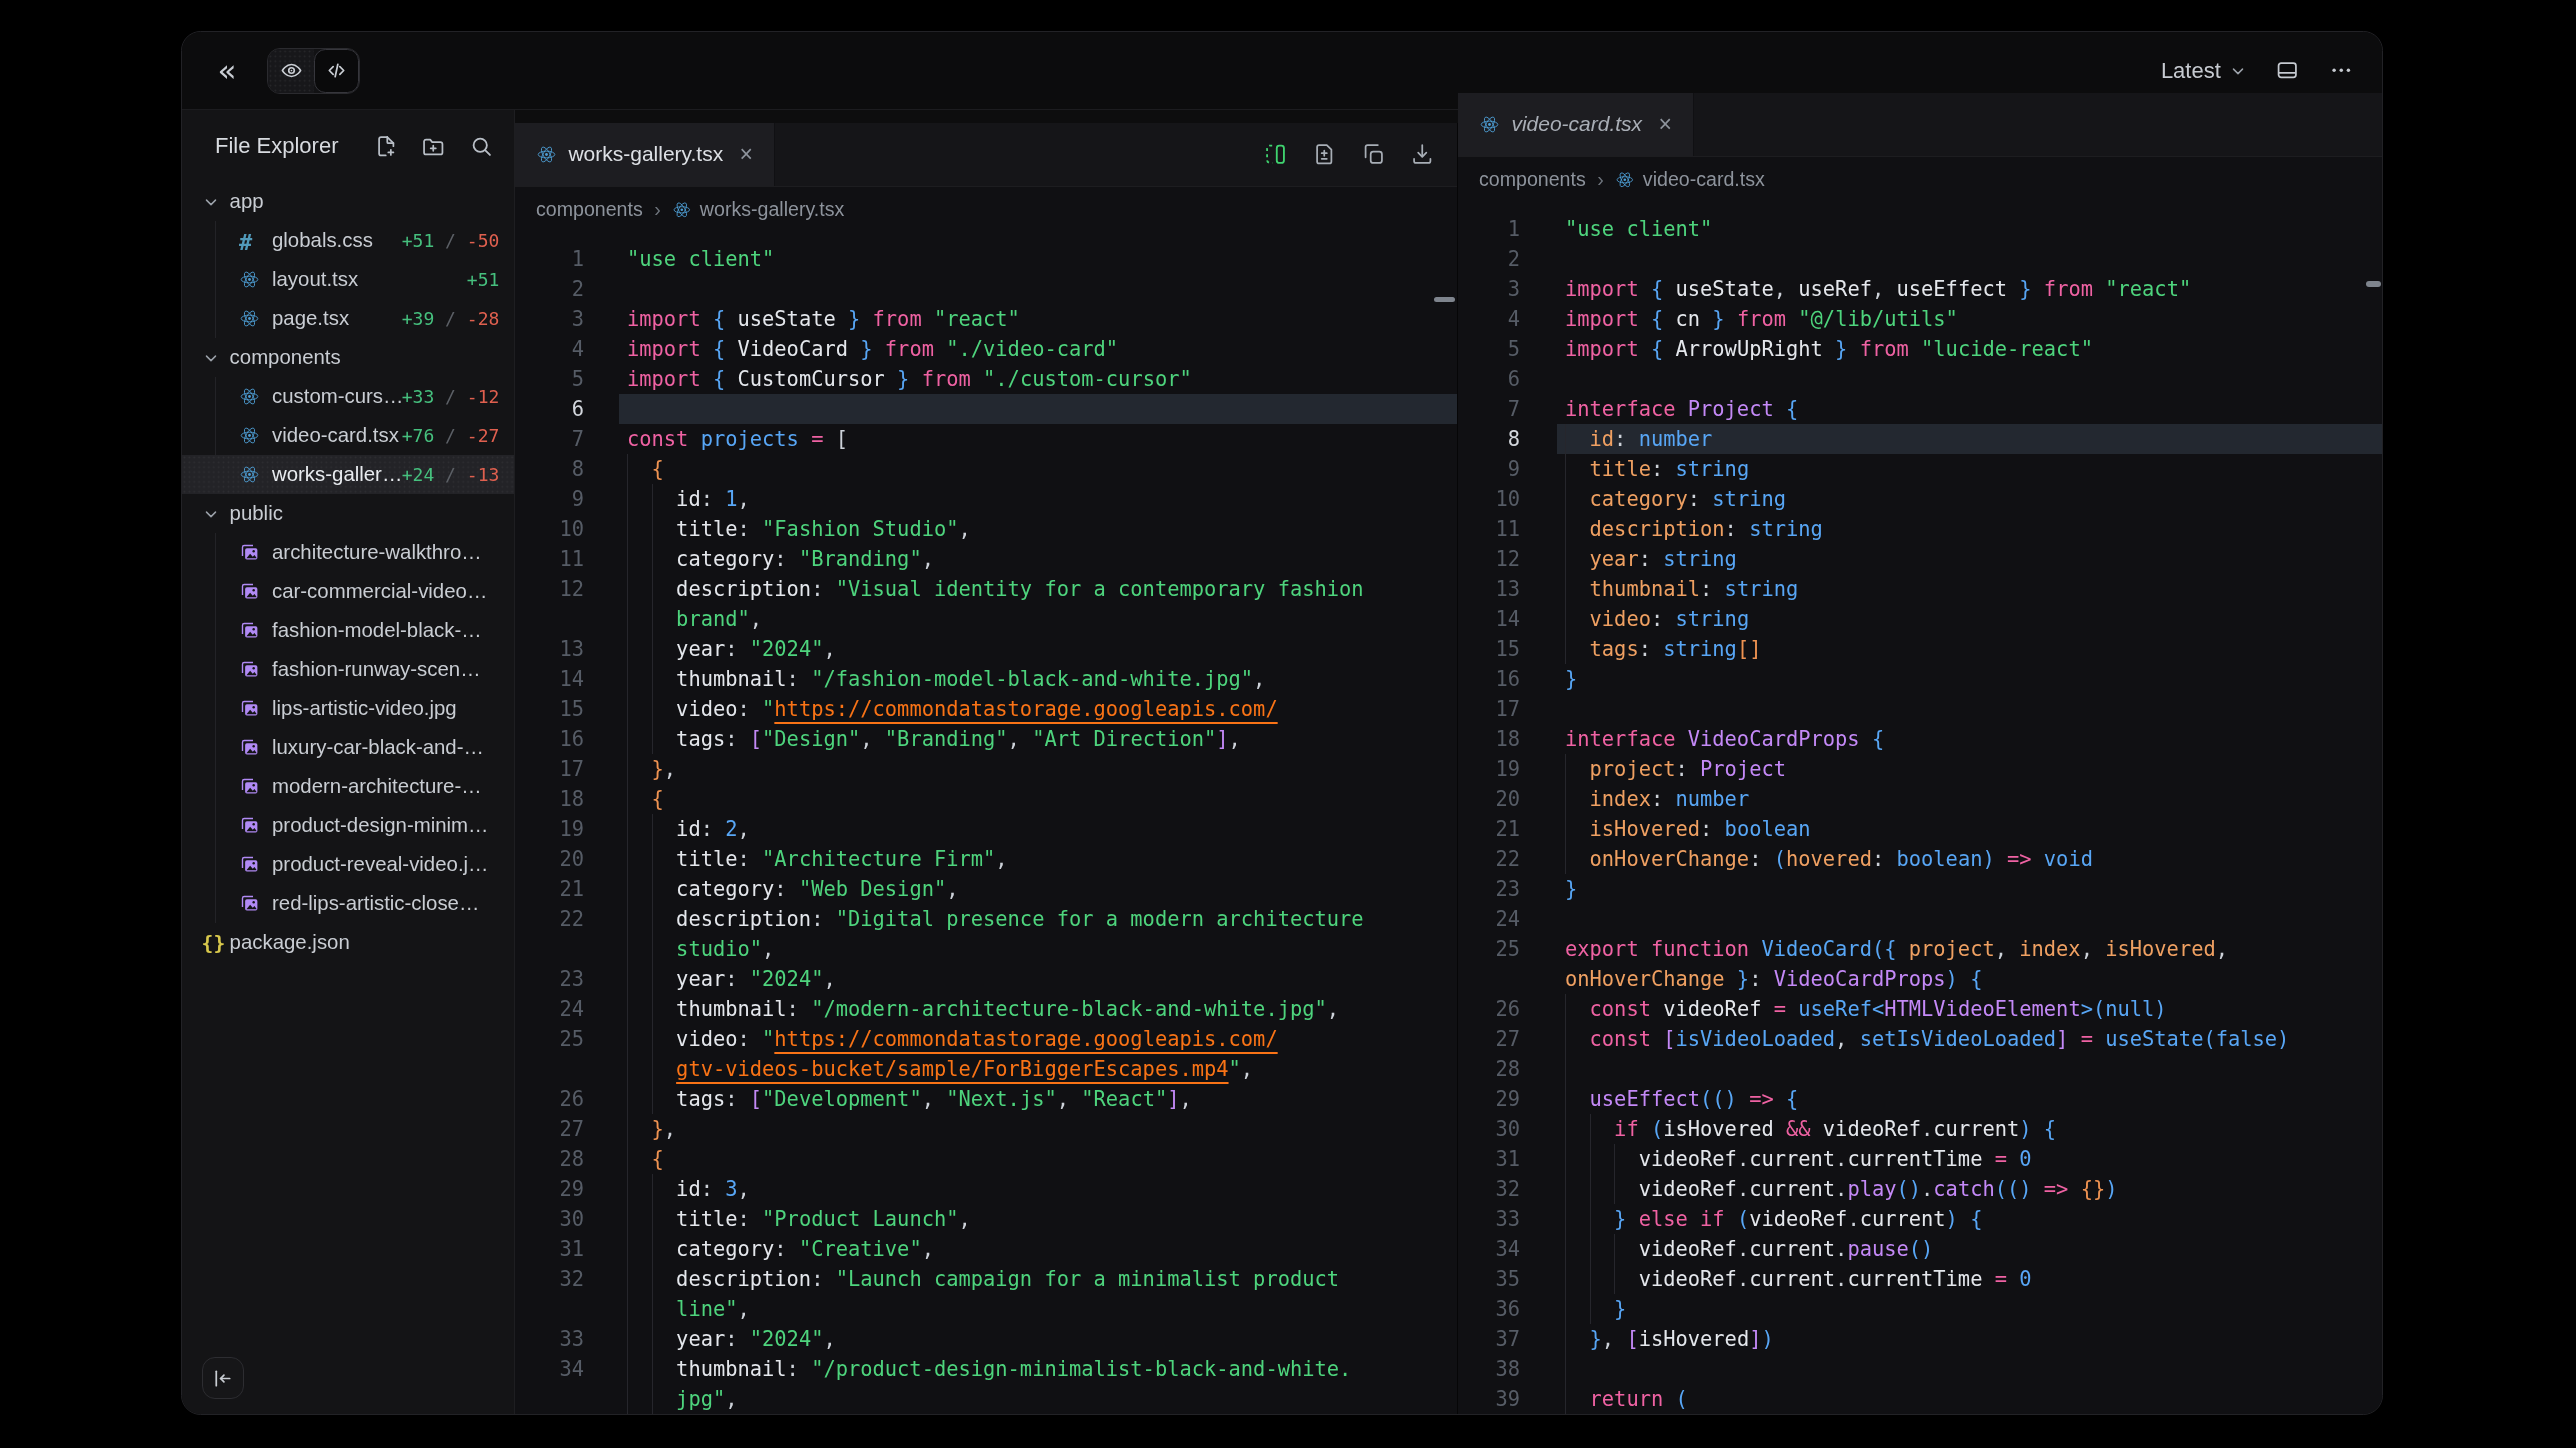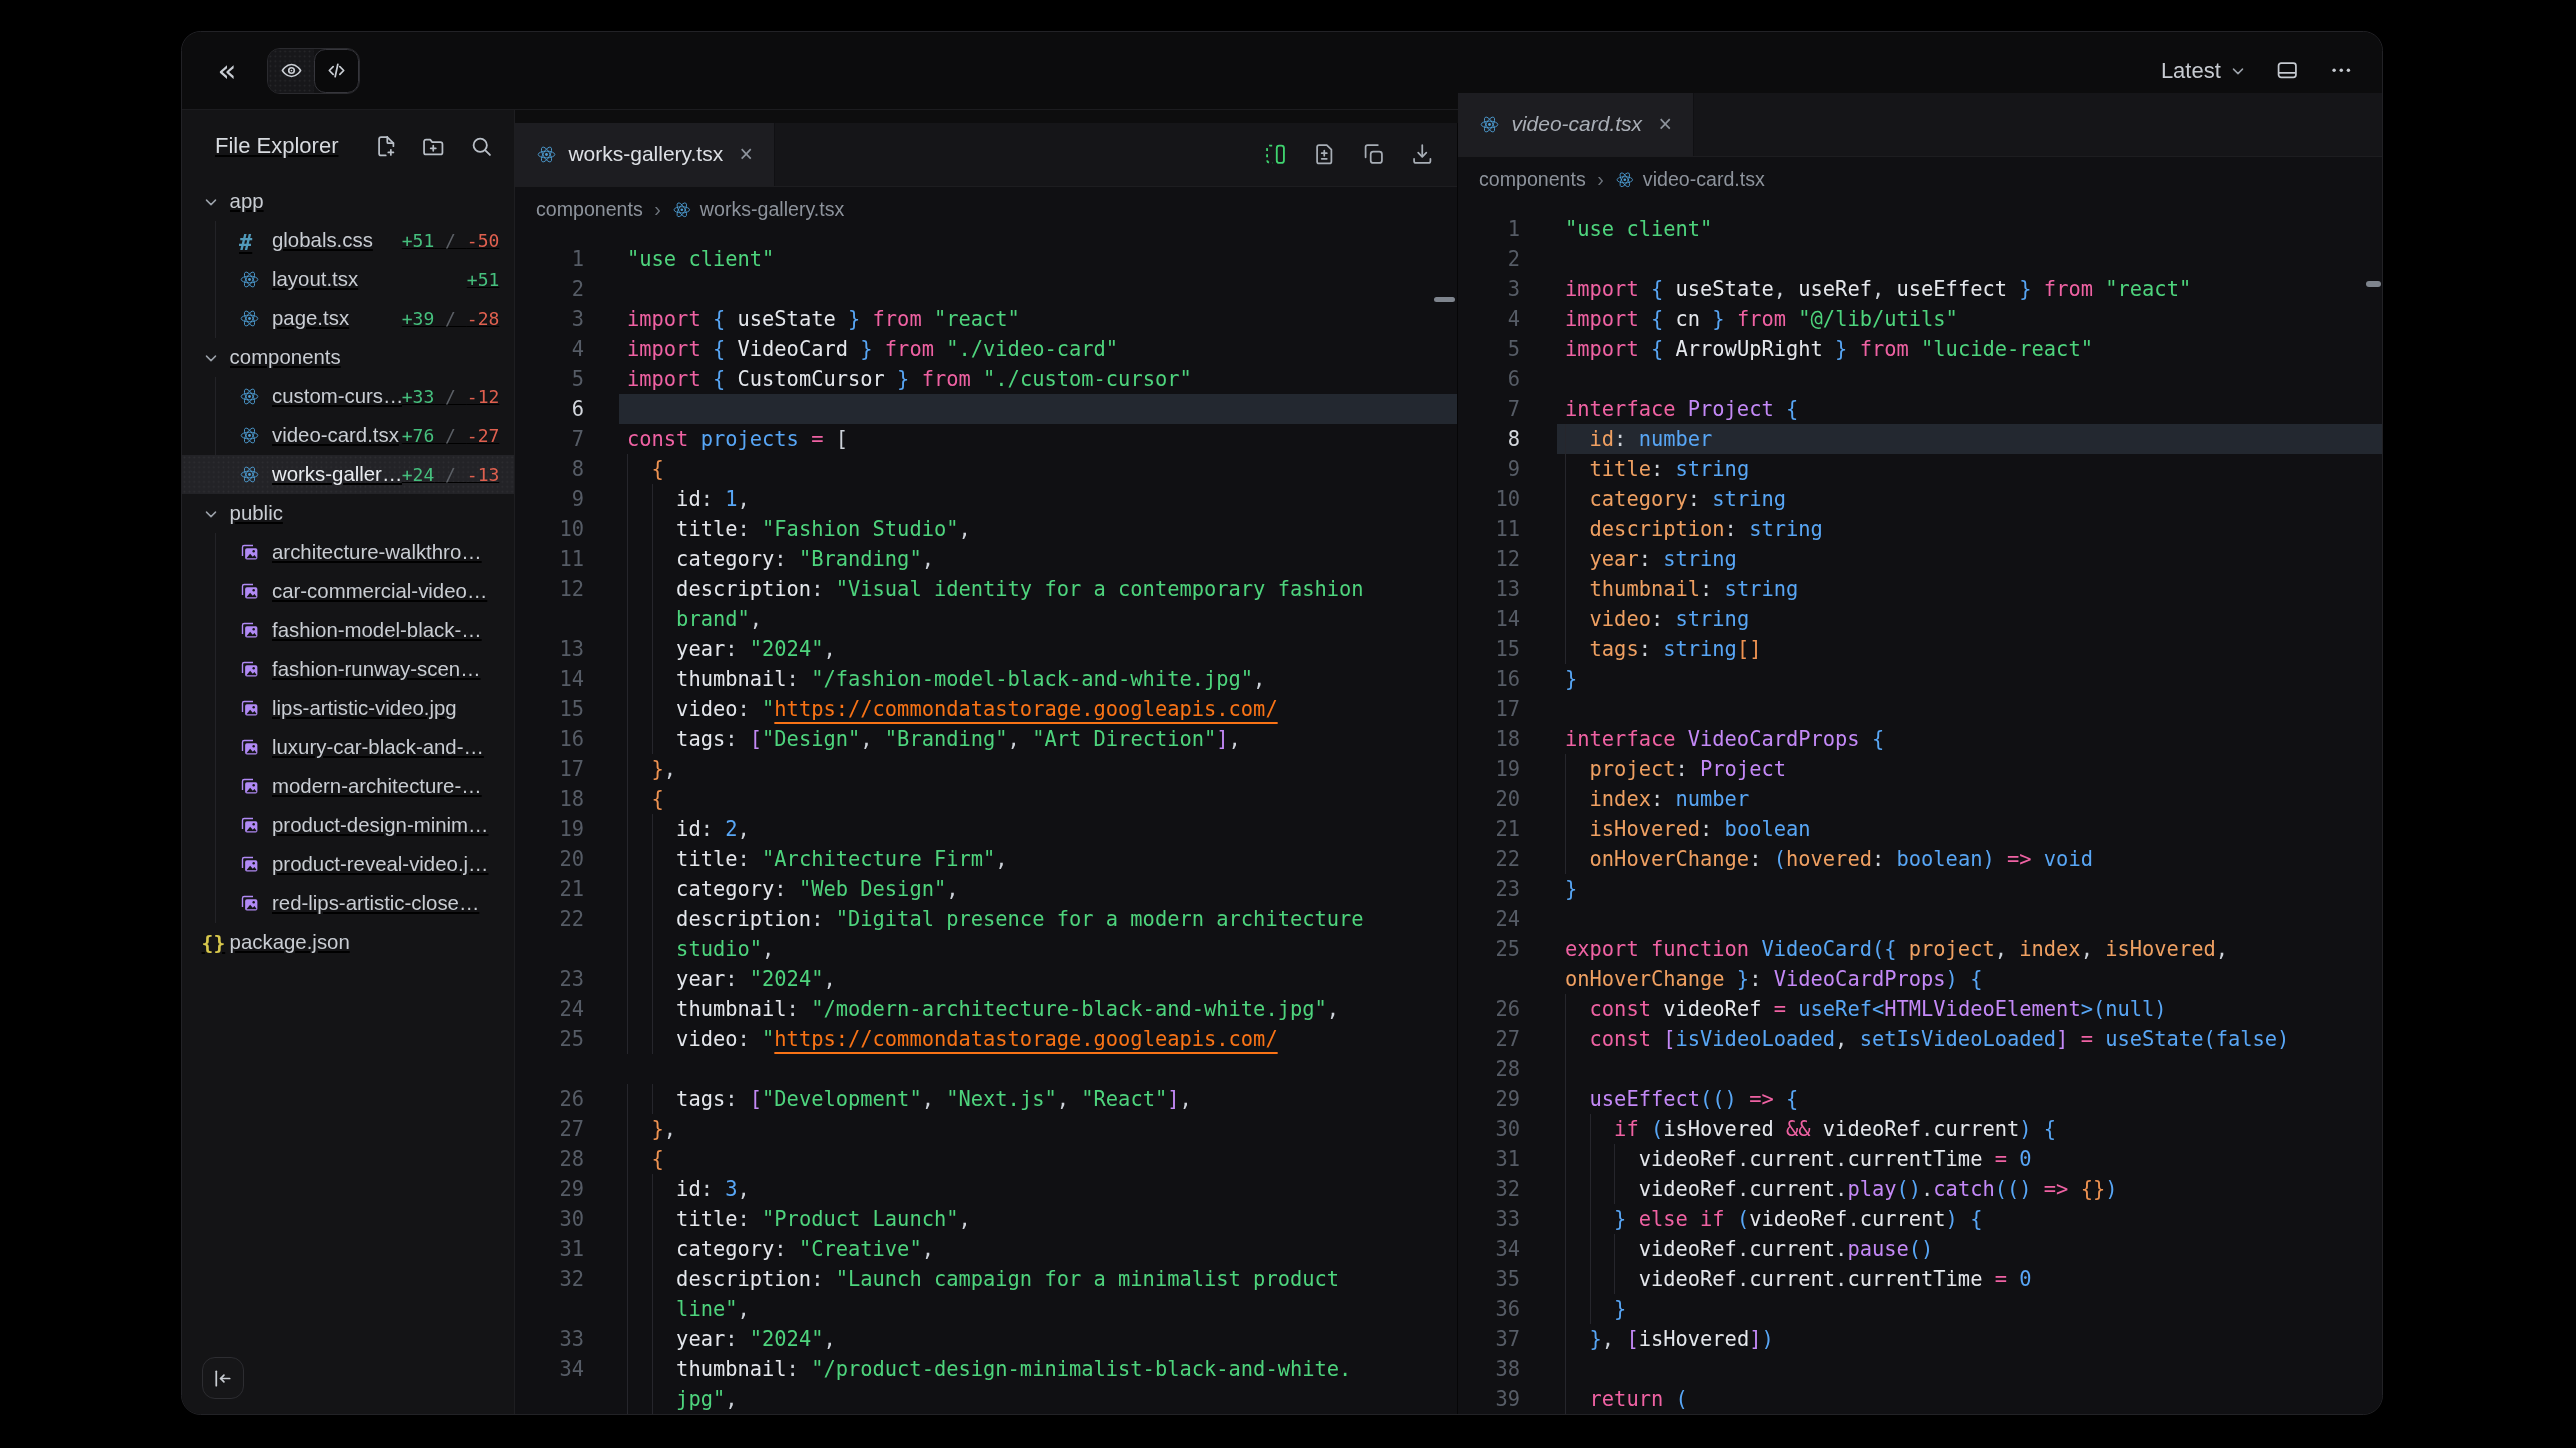--- a/index.html
+++ b/index.html
@@ -38,21 +38,21 @@
   .icon svg { width:100%; height:100%; display:block; }
   .version-btn { display:flex; align-items:center; gap:8.2px; color:#c6cad0; font-size:22px; cursor:pointer; }
   .version-btn .icon { color:#9aa0a8; }
   .panel-btn { margin-left:28px; color:#c6cad0; cursor:pointer; }
   .more-btn { margin-left:29px; color:#c6cad0; cursor:pointer; }
   
   .main { flex:1; display:flex; min-height:0; }
   
   .sidebar {
     width:333px; flex:0 0 333px; background:#141416; border-right:0.8px solid #1e1e21;
-    position:relative; display:flex; flex-direction:column;text-decoration:underline;
+    position:relative; display:flex; flex-direction:column;
   }
   .sidebar-header { height:72px; display:flex; align-items:center; padding:0 21px 0 33px; }
   .sidebar-title { color:#d8dbe0; font-size:22px; flex:1; }
   .sidebar-actions { display:flex; align-items:center; gap:23px; color:#b9bfc7; }
   .sidebar-actions .icon { cursor:pointer; }
   .tree { flex:1; overflow:hidden; }
   .tree-row {
     height:39px; display:flex; align-items:center; position:relative;
     color:#c9cdd3; font-size:20.4px; cursor:pointer;
   }
@@ -621,20 +621,21 @@
             <div class="crow">
               <span class="ln">24</span>
               <span class="ctext"><i class="guide" style="left: 0px;"></i><i class="guide" style="left: 24.6px;"></i><span class="tk-w">    thumbnail</span><span class="tk-p">: </span><span class="tk-s">"/modern-architecture-black-and-white.jpg"</span><span class="tk-p">,</span></span>
             </div>
             <div class="crow">
               <span class="ln">25</span>
               <span class="ctext"><i class="guide" style="left: 0px;"></i><i class="guide" style="left: 24.6px;"></i><span class="tk-w">    video</span><span class="tk-p">: </span><span class="tk-s">"</span><span class="tk-su">https://commondatastorage.googleapis.com/</span></span>
             </div>
             <div class="crow">
               <span class="ln"></span>
+              <span class="ctext"><i class="guide" style="left: 0px;"></i><i class="guide" style="left: 24.6px;"></i><span class="tk-p">    </span><span class="tk-su">gtv-videos-bucket/sample/ForBiggerEscapes.mp4</span><span class="tk-s">"</span><span class="tk-p">,</span></span>
             </div>
             <div class="crow">
               <span class="ln">26</span>
               <span class="ctext"><i class="guide" style="left: 0px;"></i><i class="guide" style="left: 24.6px;"></i><span class="tk-w">    tags</span><span class="tk-p">: </span><span class="tk-pp">[</span><span class="tk-s">"Development"</span><span class="tk-p">, </span><span class="tk-s">"Next.js"</span><span class="tk-p">, </span><span class="tk-s">"React"</span><span class="tk-pp">]</span><span class="tk-p">,</span></span>
             </div>
             <div class="crow">
               <span class="ln">27</span>
               <span class="ctext"><i class="guide" style="left: 0px;"></i><span class="tk-po">  }</span><span class="tk-p">,</span></span>
             </div>
             <div class="crow">

